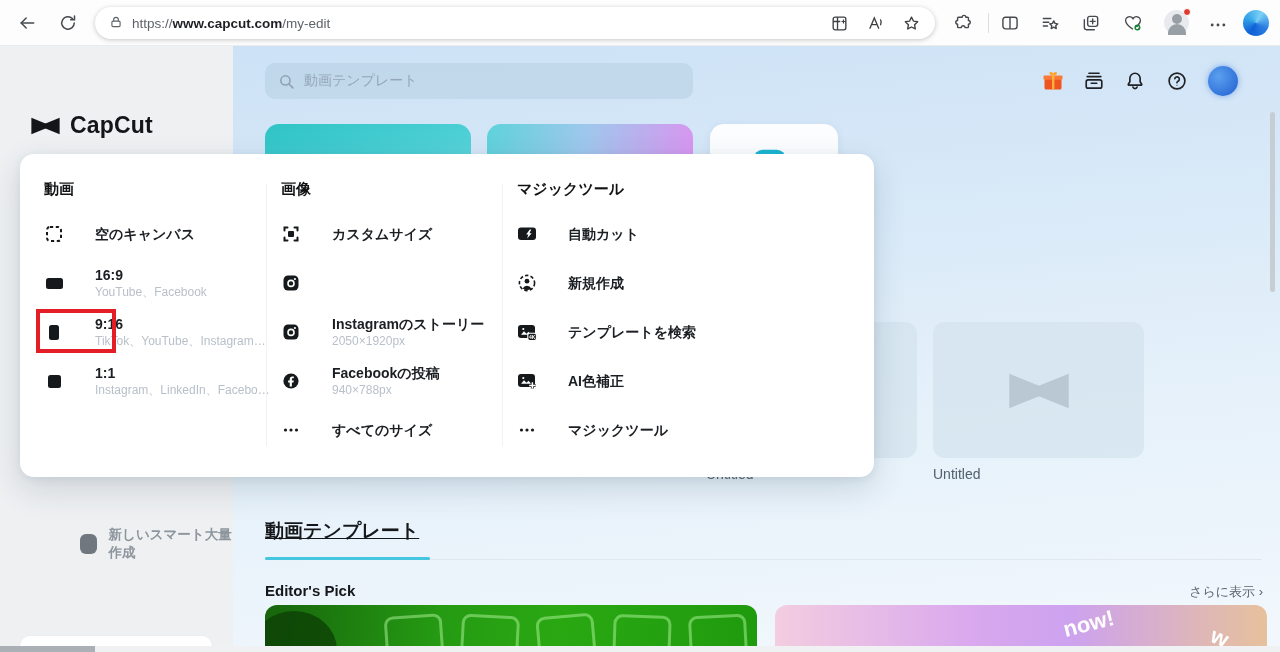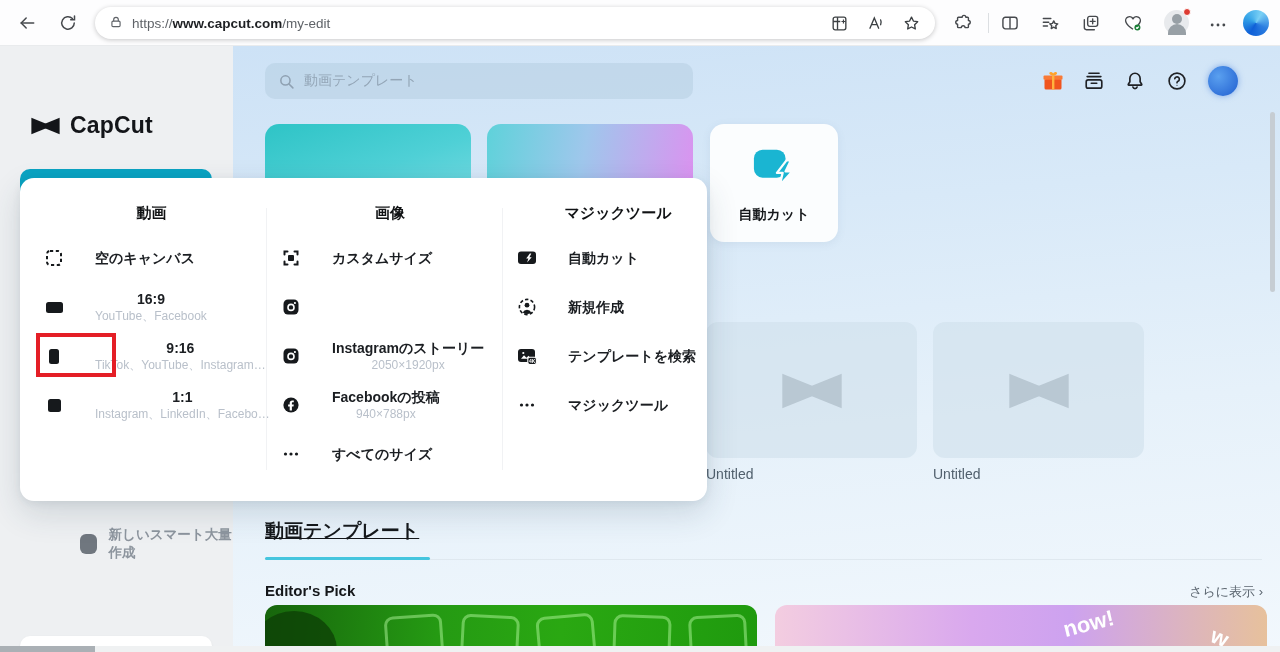--- a/index.html
+++ b/index.html
@@ -76,22 +76,22 @@
   .banner1 .fr { position:absolute; top:10px; width:58px; height:44px; border:3px solid rgba(190,255,170,.45); border-radius:9px; transform:rotate(-4deg); }
   .banner2 { left:542px; background:linear-gradient(90deg,#f3cde0 0%,#d9a8ee 40%,#cda2ef 60%,#e7c19c 100%); }
   .banner2 .now { position:absolute; left:288px; top:6px; color:#fff; font-size:22px; font-weight:800; transform:rotate(-14deg); }
   .banner2 .ww { position:absolute; left:436px; top:20px; color:#fff; font-size:22px; font-weight:800; transform:rotate(22deg); }
 
   .vscroll { position:absolute; left:1037px; top:66px; width:5px; height:180px; border-radius:3px; background:#c6cdd3; cursor:pointer; }
   .hscroll-track { position:absolute; left:0; top:646px; width:1280px; height:6px; background:#eff1f2; z-index:35; }
   .hscroll-thumb { position:absolute; left:0; top:0; width:95px; height:6px; background:#aab0b5; cursor:pointer; }
 
   
-  .dropdown { position:absolute; left:20px; top:178px; width:687px; height:323px; background:#fff; border-radius:14px; z-index:20;
-              box-shadow:0 12px 32px rgba(40,60,80,.16), 0 2px 8px rgba(40,60,80,.08);text-align:center; }
+  .dropdown { position:absolute; left:20px; top:154px; width:854px; height:323px; background:#fff; border-radius:14px; z-index:20;
+              box-shadow:0 12px 32px rgba(40,60,80,.16), 0 2px 8px rgba(40,60,80,.08); }
   .vdiv { position:absolute; top:30px; height:262px; width:1px; background:#f1f2f4; }
   .menu-col { position:absolute; top:26px; }
   .col-video { left:24px; width:215px; }
   .col-image { left:261px; width:218px; }
   .col-magic { left:497px; width:202px; }
   .menu-h { font-size:15px; font-weight:700; color:#101214; height:20px; margin-bottom:14px; }
   .mi { display:flex; align-items:center; gap:31px; height:40px; margin-bottom:9px; cursor:pointer; }
   .mii { flex:0 0 20px; width:20px; display:flex; justify-content:center; align-items:center; }
   .mit { display:flex; flex-direction:column; gap:1px; }
   .mi-title { font-size:14px; font-weight:600; color:#1b1e22; line-height:17px; white-space:nowrap; }
@@ -476,20 +476,34 @@
             <rect x="10.8" y="10.3" width="8.6" height="7.2" rx="2" fill="#16191c" stroke="#fff" stroke-width="1.1"></rect>
             <text x="15.1" y="15.9" font-size="5" fill="#fff" text-anchor="middle" font-weight="bold" font-family="'Liberation Sans',sans-serif">4K</text>
           </svg>
       </span>
       <span class="mit">
           <span class="mi-title">テンプレートを検索</span>
         </span>
     </div>
     <div class="mi">
       <span class="mii">
+        <svg width="20" height="18" viewBox="0 0 20 18">
+            <rect x="1" y="2" width="17" height="13" rx="3" fill="#16191c"></rect>
+            <circle cx="6.3" cy="6" r="1.1" fill="#fff"></circle>
+            <path d="M4 11.8l3-3.6 2.5 2.5 2-2 2.6 3.1z" fill="#fff"></path>
+            <path d="M15.4 10.2v6.4M12.2 13.4h6.4" stroke="#16191c" stroke-width="3"></path>
+            <path d="M15.4 10.2v6.4M12.2 13.4h6.4" stroke="#fff" stroke-width="1.5"></path>
+          </svg>
+      </span>
+      <span class="mit">
+          <span class="mi-title">AI色補正</span>
+        </span>
+    </div>
+    <div class="mi">
+      <span class="mii">
         <svg width="18" height="18" viewBox="0 0 18 18" fill="#16191c">
             <circle cx="3.5" cy="9" r="1.6"></circle>
             <circle cx="9" cy="9" r="1.6"></circle>
             <circle cx="14.5" cy="9" r="1.6"></circle>
           </svg>
       </span>
       <span class="mit">
           <span class="mi-title">マジックツール</span>
         </span>
     </div>

